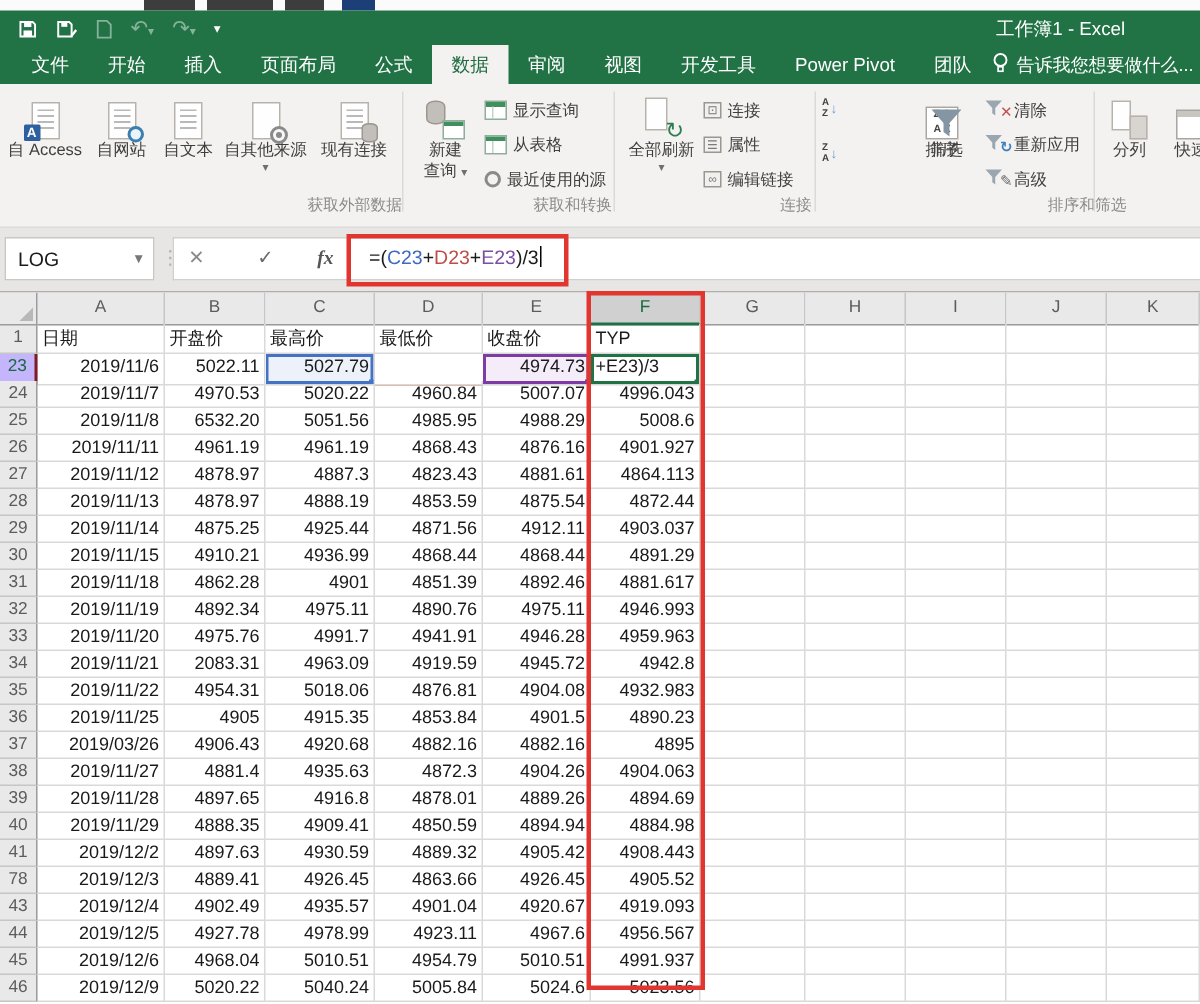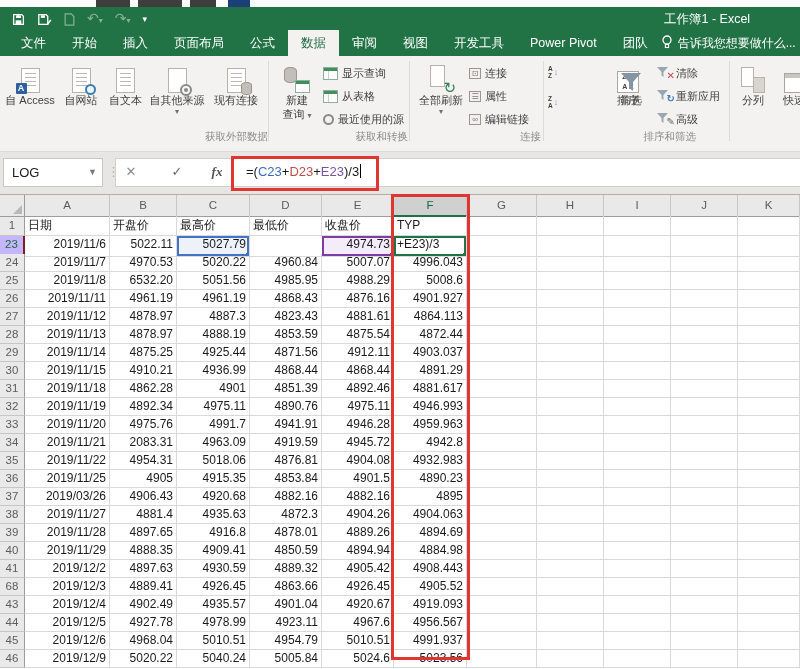--- a/index.html
+++ b/index.html
@@ -332,21 +332,21 @@
             <path d="M1 1h11l-4.5 5v5l-2-1.5V6z" fill="#9aa7b0"></path>
           </svg><span class="fmark" style="color:#3d7fbf;">↻</span></span>
       <span>重新应用</span>
     </div>
     <div class="smallbtn" style="left:656px;top:55px;">
       <span class="funoverlay" style="width:16px;height:14px;"><svg width="13" height="12" viewBox="0 0 13 12">
             <path d="M1 1h11l-4.5 5v5l-2-1.5V6z" fill="#9aa7b0"></path>
           </svg><span class="fmark" style="color:#6a6a6a;">✎</span></span>
       <span>高级</span>
     </div>
-    <div class="grplabel" style="left:514px;width:182px;font-family:Liberation Serif, serif;">排序和筛选</div>
+    <div class="grplabel" style="left:569px;width:182px;font-family:Liberation Serif, serif;">排序和筛选</div>
 
     <div class="rsep" style="left:729px;"></div>
 
     <div class="bigbtn" style="left:735px;width:36px;">
       <div class="bicon">
           <span class="split-ic">
             <span class="d1"></span>
             <span class="d2"></span>
           </span>
         </div>
@@ -662,21 +662,21 @@
         <div class="cell c-right">4889.32</div>
         <div class="cell c-right">4905.42</div>
         <div class="cell c-right">4908.443</div>
         <div class="cell c-right"></div>
         <div class="cell c-right"></div>
         <div class="cell c-right"></div>
         <div class="cell c-right"></div>
         <div class="cell c-right"></div>
       </div>
       <div class="sheet-row">
-        <div class="rowhdr">68</div>
+        <div class="rowhdr">78</div>
         <div class="cell c-right">2019/12/3</div>
         <div class="cell c-right">4889.41</div>
         <div class="cell c-right">4926.45</div>
         <div class="cell c-right">4863.66</div>
         <div class="cell c-right">4926.45</div>
         <div class="cell c-right">4905.52</div>
         <div class="cell c-right"></div>
         <div class="cell c-right"></div>
         <div class="cell c-right"></div>
         <div class="cell c-right"></div>

